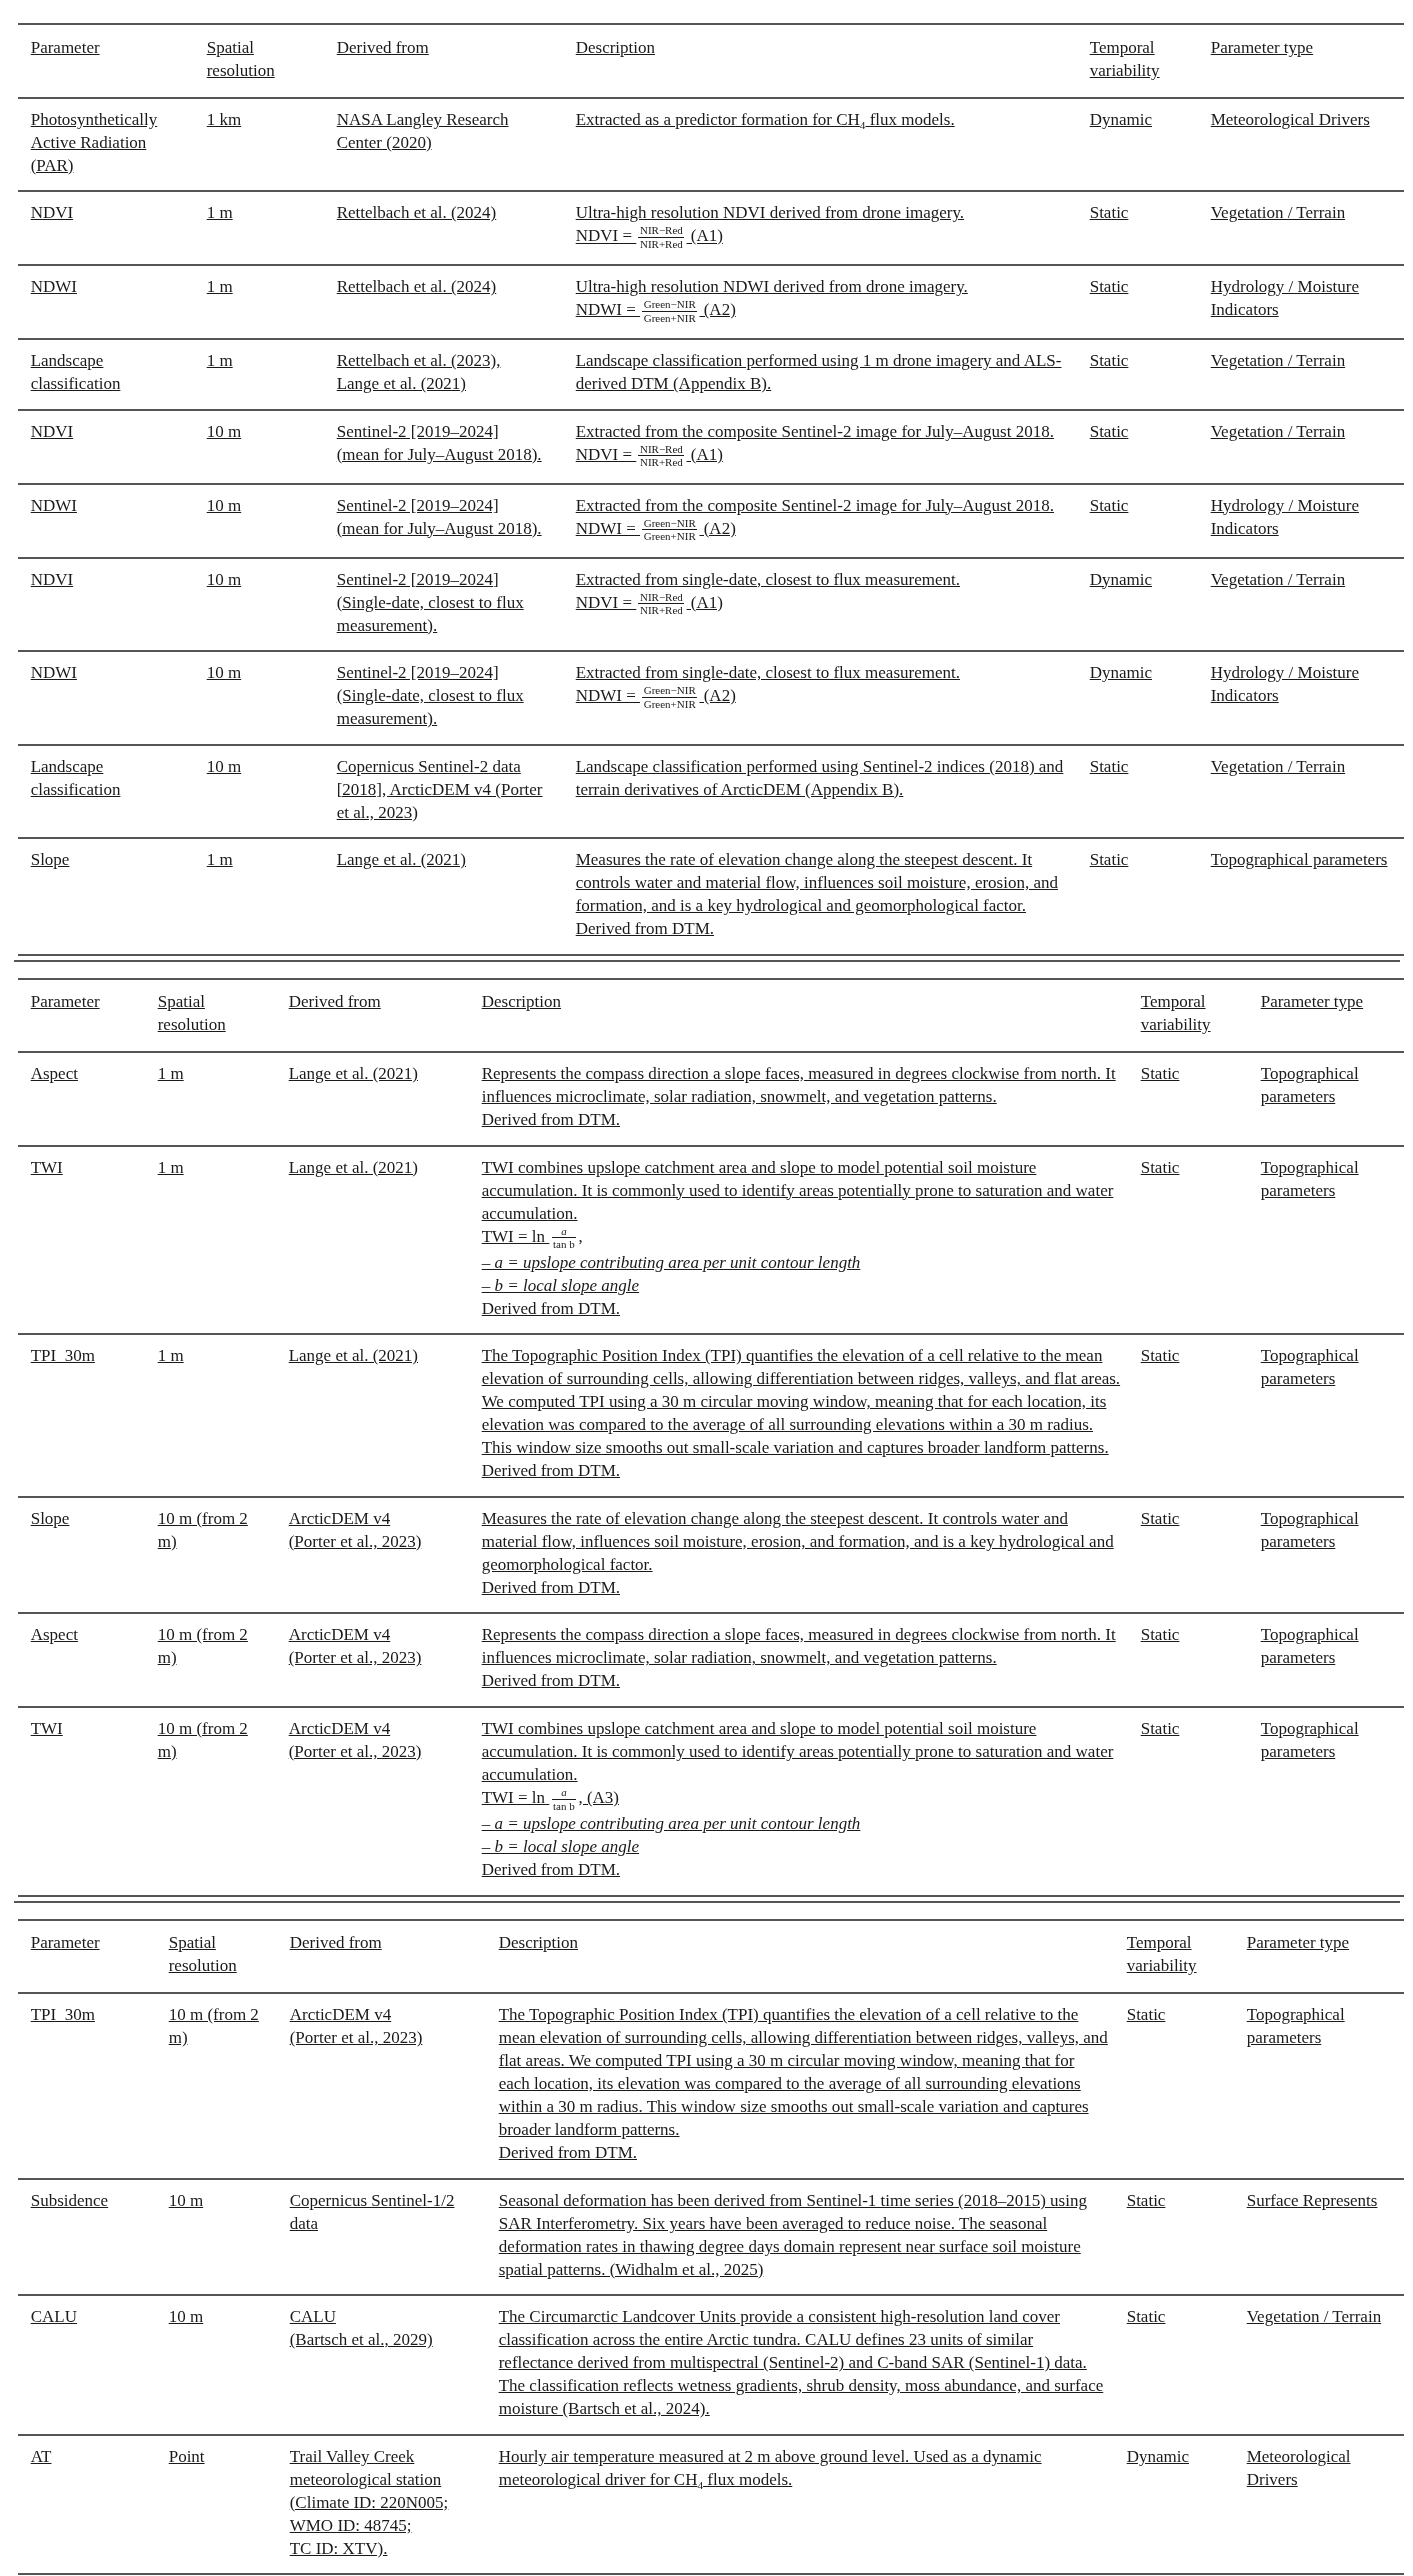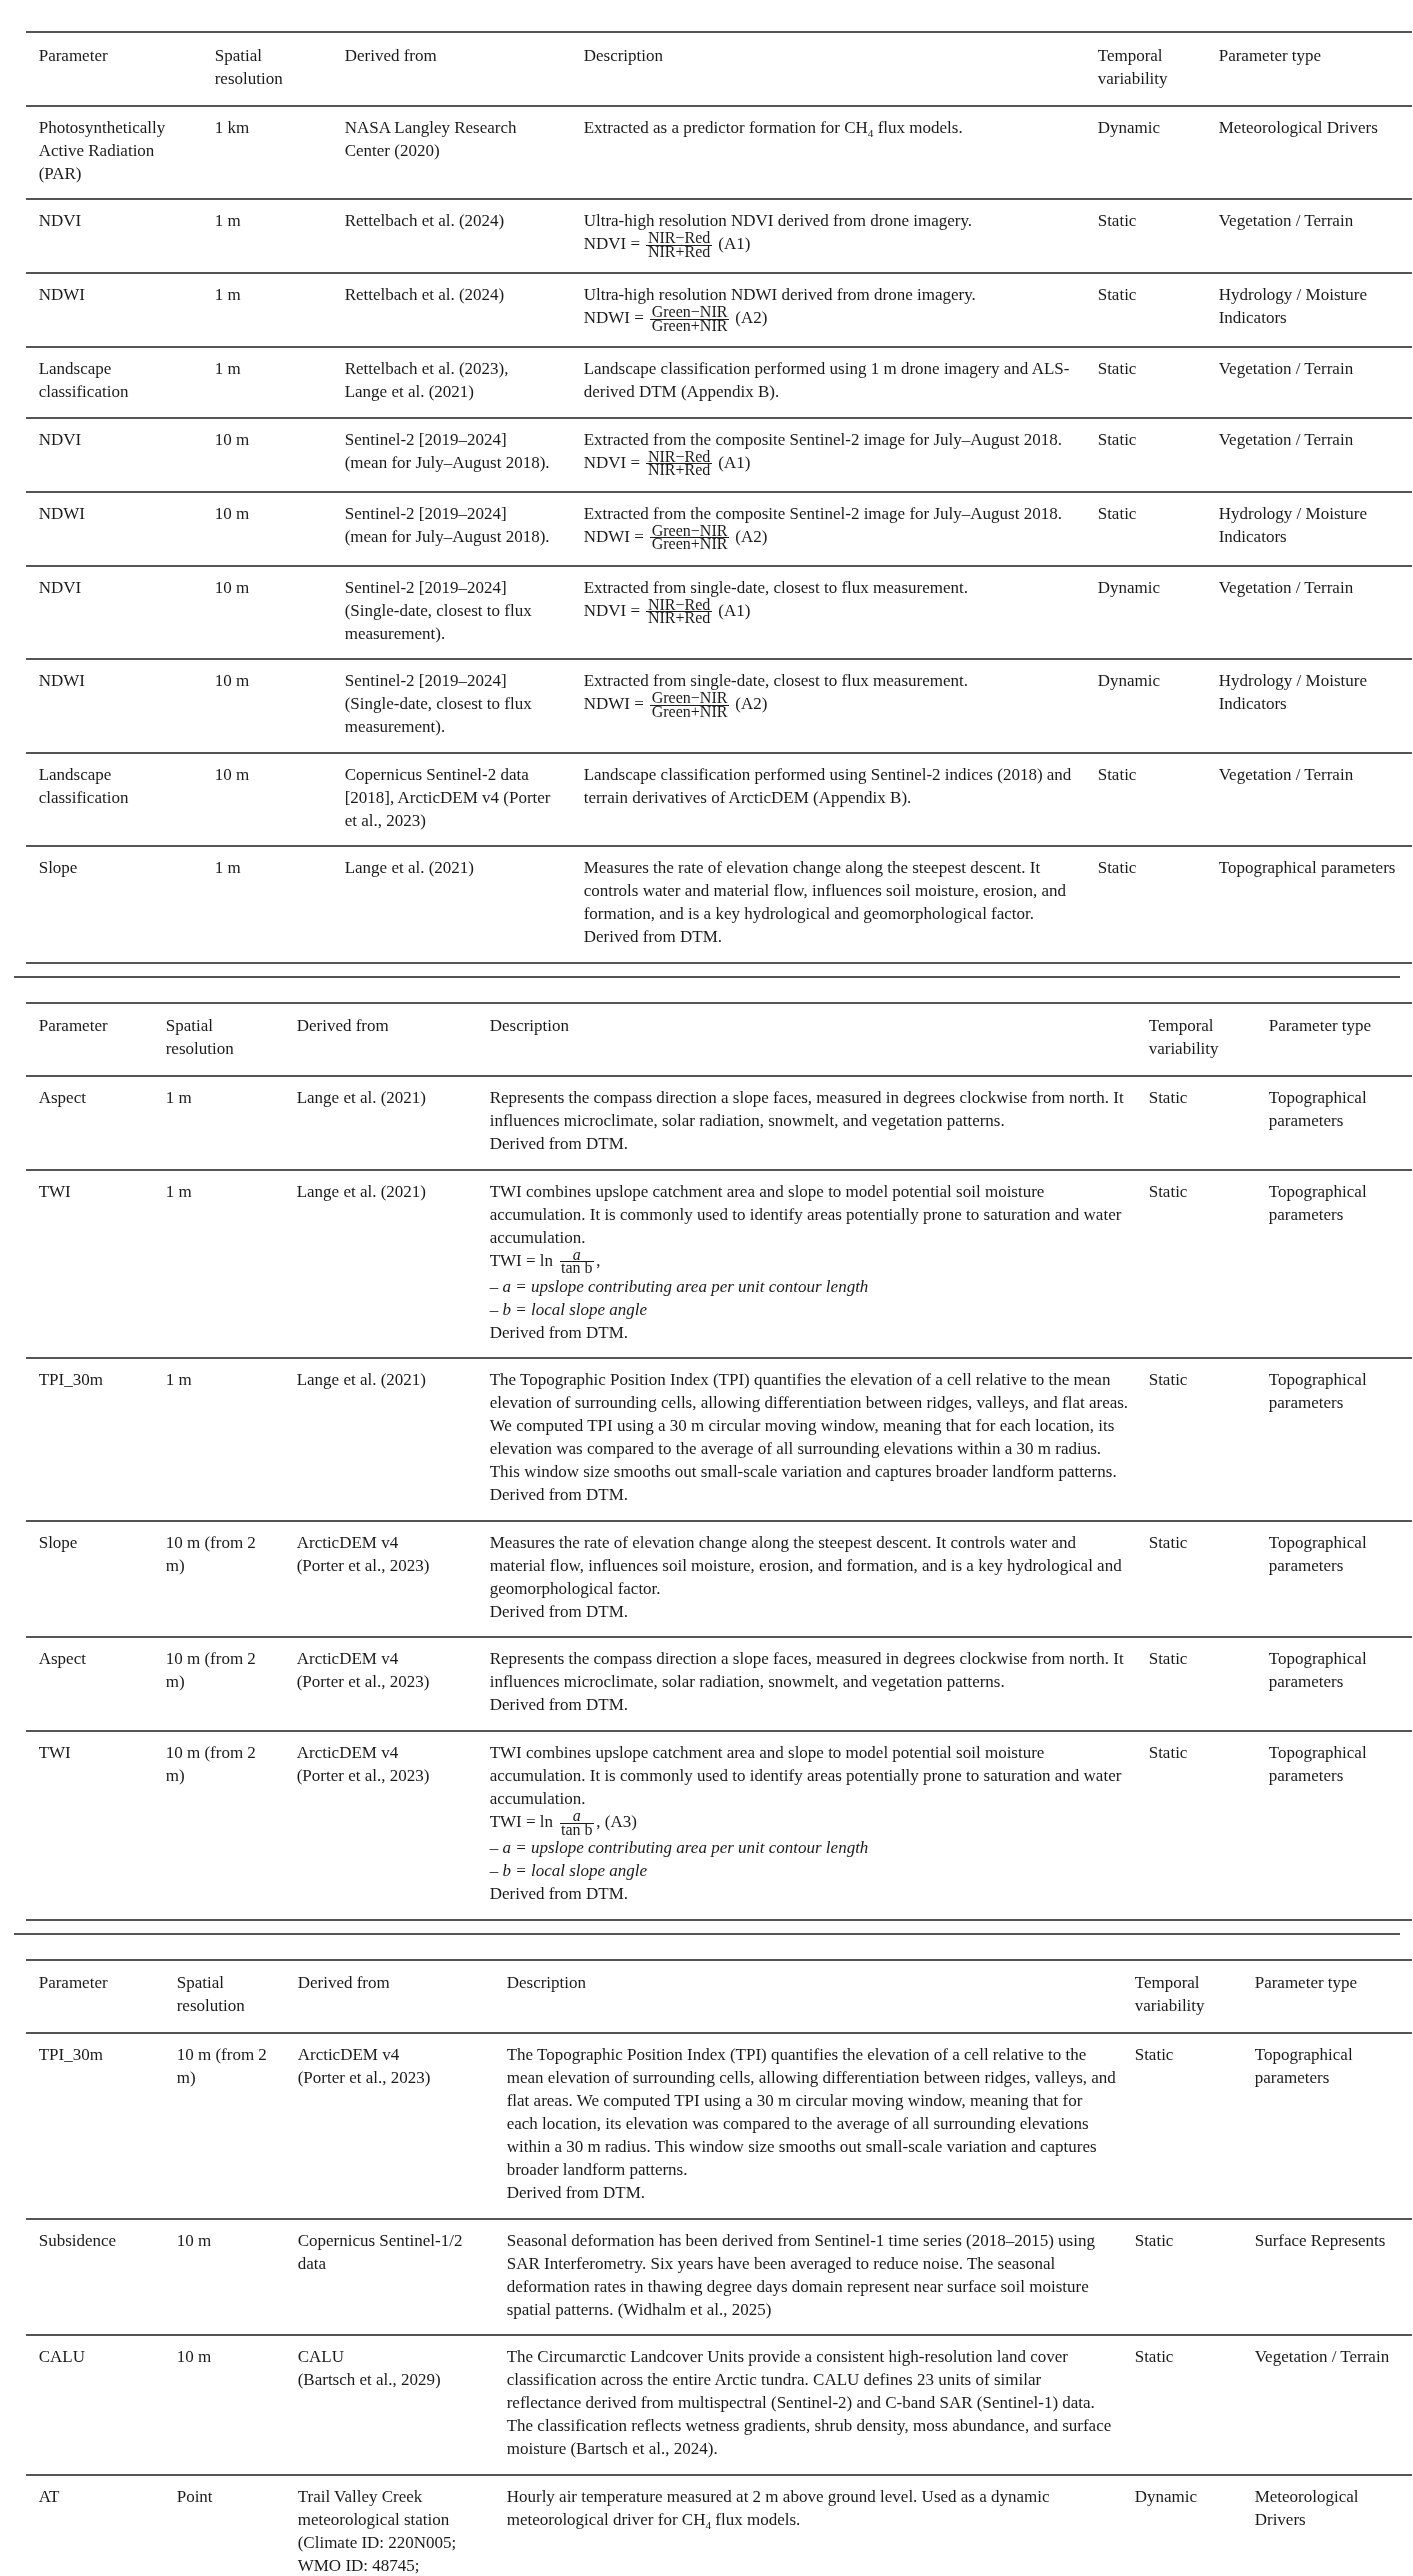--- a/index.html
+++ b/index.html
@@ -8,39 +8,40 @@
     font-family: "Liberation Serif", "DejaVu Serif", serif;
     color: #1a1a1a;
     font-size: 17px;
     line-height: 23px;
   }
   .page { padding: 19.4px 14px 15px 14px; }
   table.ptable {
     width: 100%;
     border-collapse: collapse;
     table-layout: fixed;
-    margin: 12px;
+    margin: 4px;
+    text-decoration: underline;
   }
   table.ptable + .gap { height: 12px; border-top: 2.2px solid #555; }
   table.ptable thead tr { border-top: 2.2px solid #555; border-bottom: 2.2px solid #555; }
   table.ptable tbody tr { border-bottom: 2.2px solid #555; }
   table.ptable th, table.ptable td {
     text-align: left;
     vertical-align: top;
     font-weight: normal;
     padding: 9px 6px 13.5px 12.7px;
   }
   table.ptable th { padding-top: 10.5px; padding-bottom: 15px; }
   .desc-line { display: block; }
   .it { font-style: italic; }
   .frac {
     display: inline-block;
     vertical-align: middle;
     text-align: center;
-    font-size: 16px;
+    font-size: 11px;
     line-height: 12.7px;
     margin: 0 2.2px;
   }
   .frac .num { display: block; border-bottom: 1.1px solid #1a1a1a; padding: 0 1.5px; }
   .frac .den { display: block; padding: 0 1.5px; text-align: center; }
   sub { font-size: 11.2px; line-height: 0; }
 </style>
 </head>
 <body>
 

